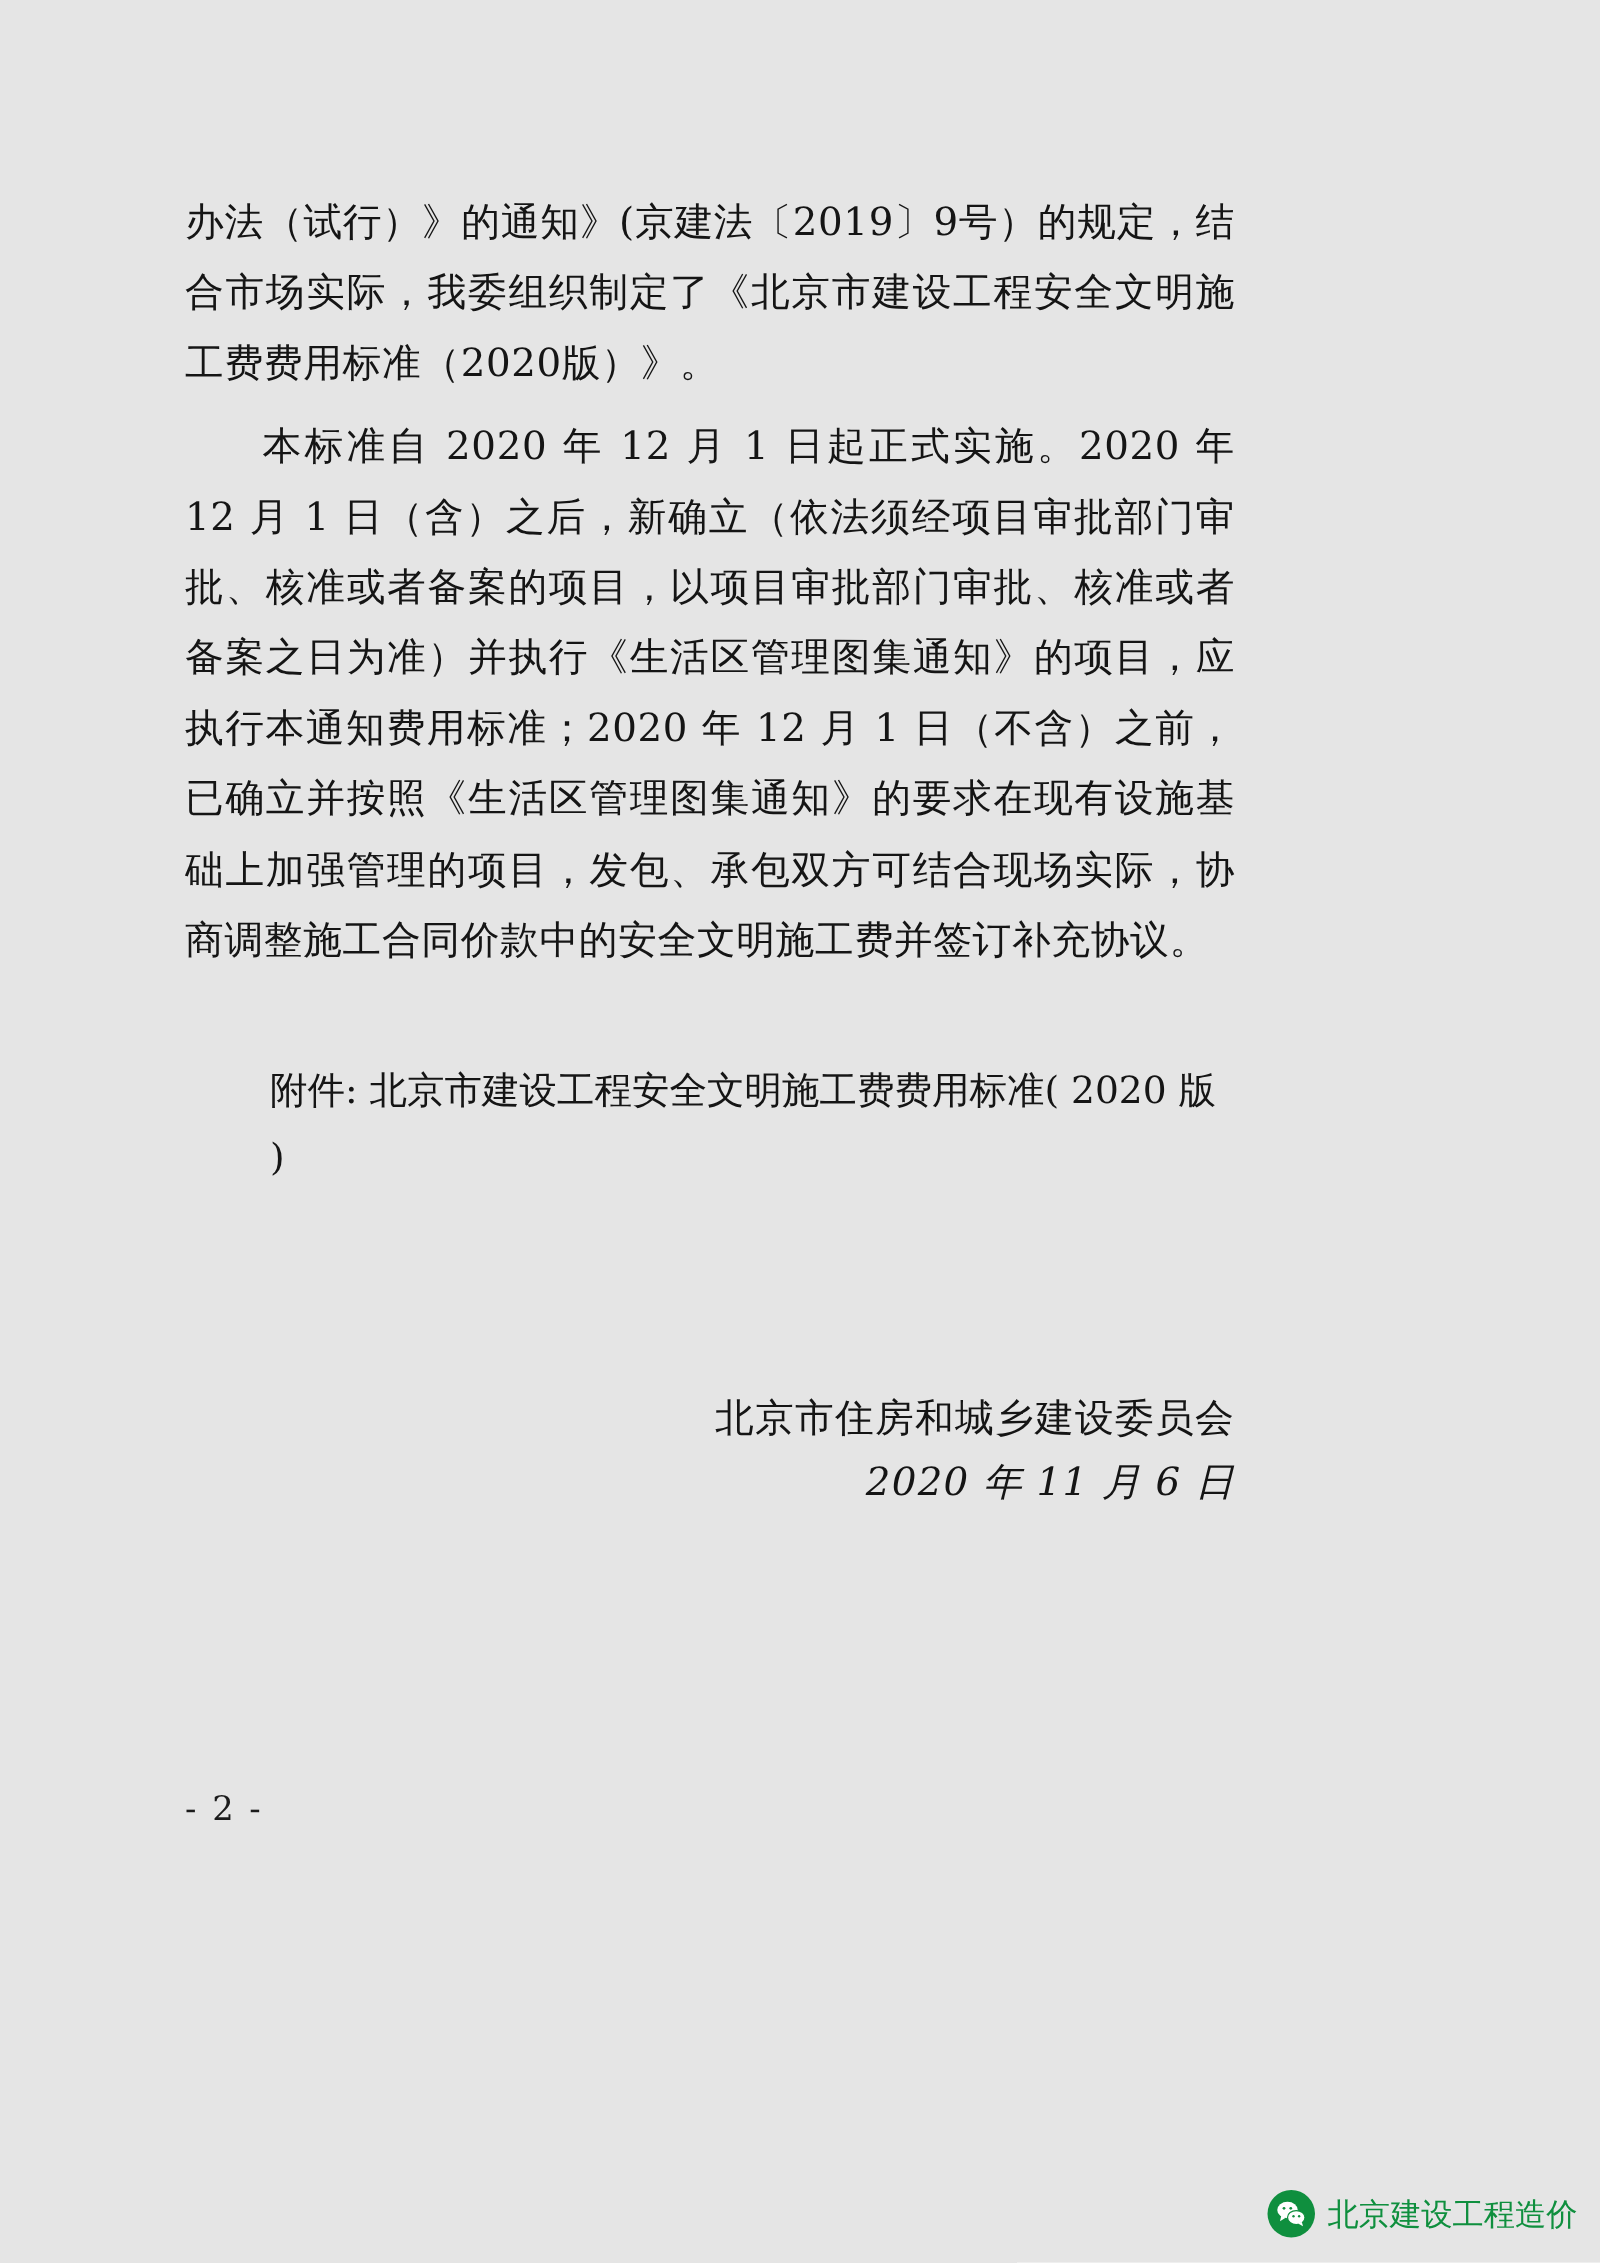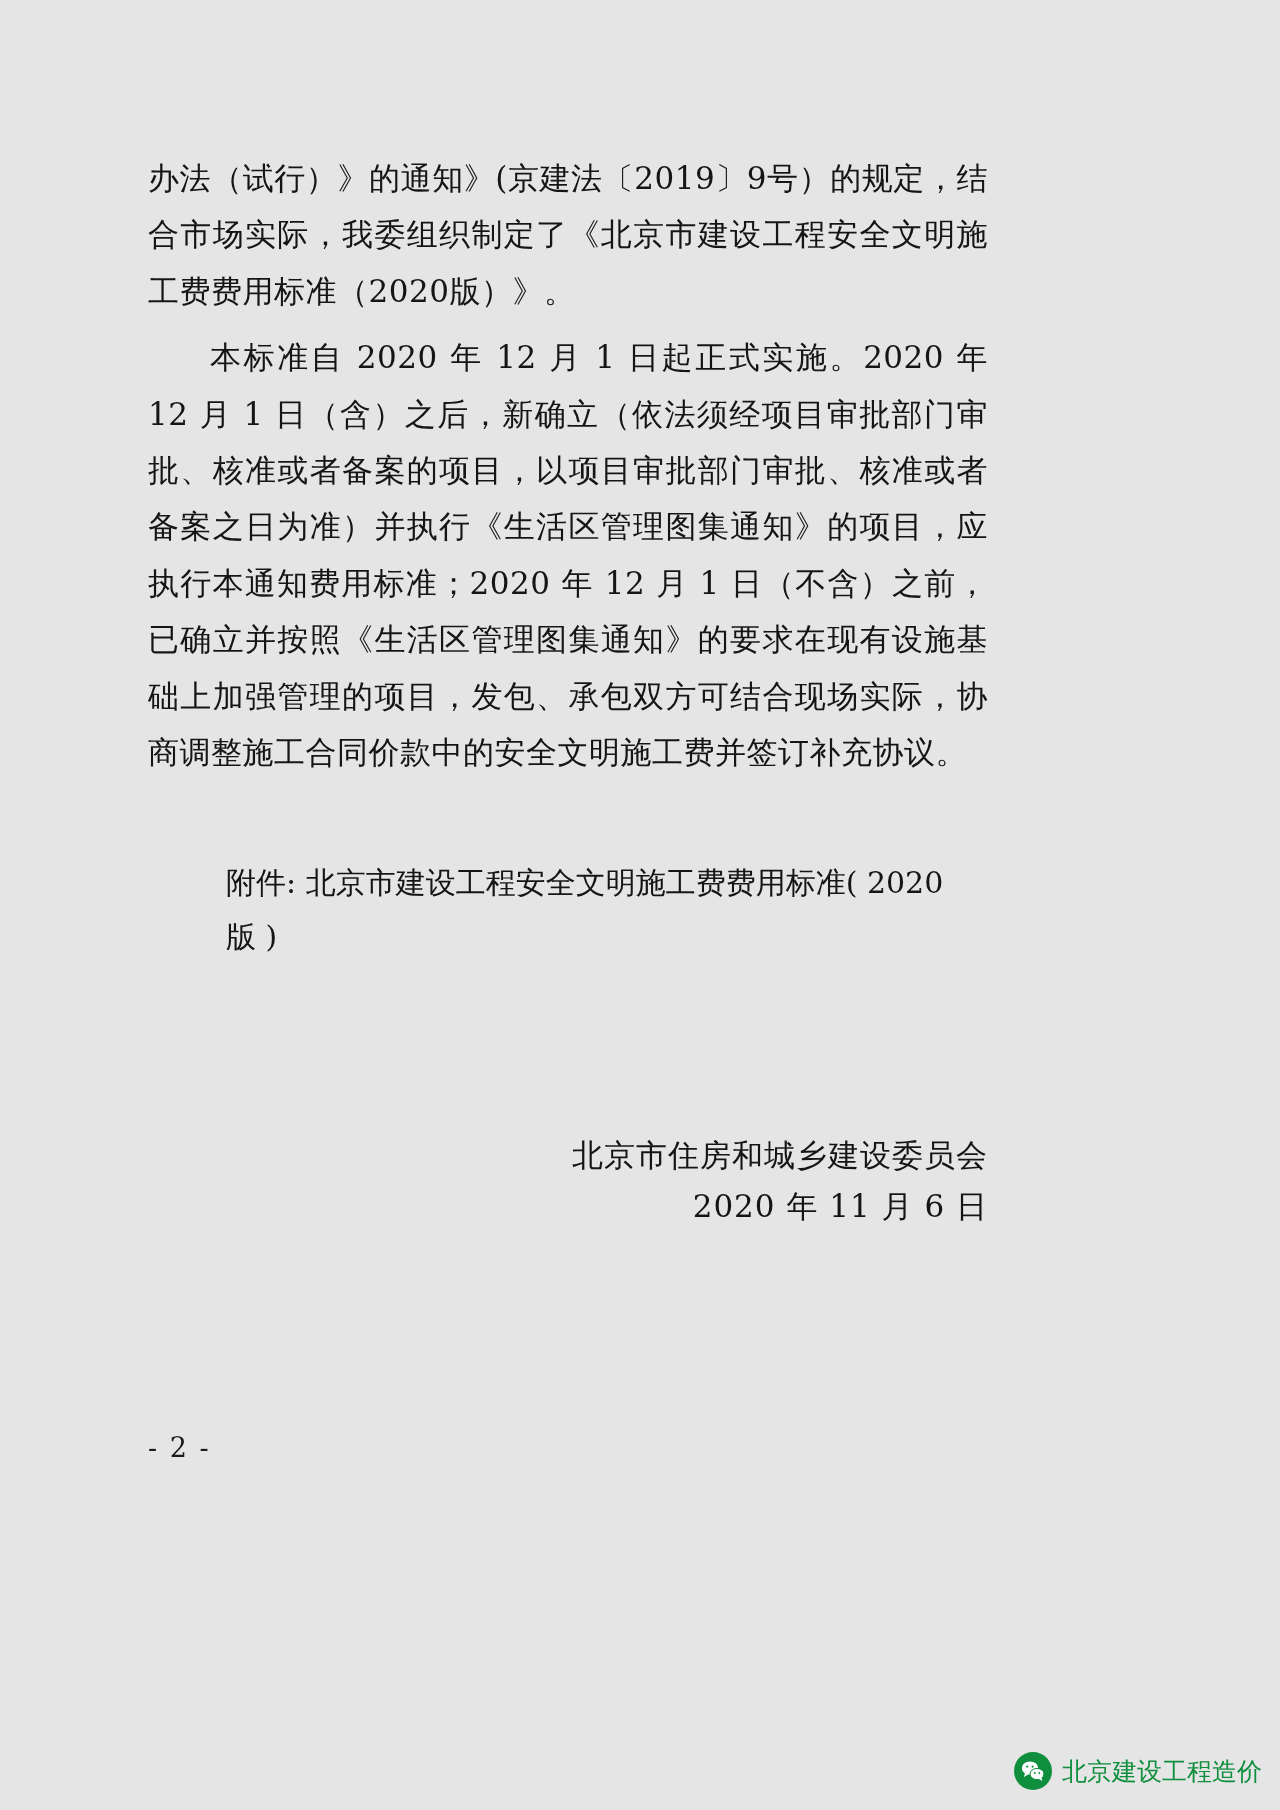--- a/index.html
+++ b/index.html
@@ -46,21 +46,21 @@
     text-indent: 62px;
   }
 
   .para-gap {
     margin-top: 10px;
   }
 
   .attachment {
     font-size: 30px;
     line-height: 1.8;
-    margin: 16px;
+    margin: 6px;
     padding-left: 62px;
     color: #151515;
   }
 
   .spacer-lg { height: 56px; }
   .spacer-xl { height: 150px; }
 
   .signature {
     margin-top: 0;
     text-align: right;
@@ -69,20 +69,21 @@
 
   .signature .line {
     font-size: 31px;
     line-height: 1.62;
     color: #151515;
     letter-spacing: 1px;
   }
 
   .signature .line.date {
     padding-left: 72px;
+    font-style: italic;
   }
 
   .page-number {
     position: absolute;
     left: 148px;
     top: 1432px;
     font-size: 27px;
     color: #1b1b1b;
     letter-spacing: 2px;
   }

